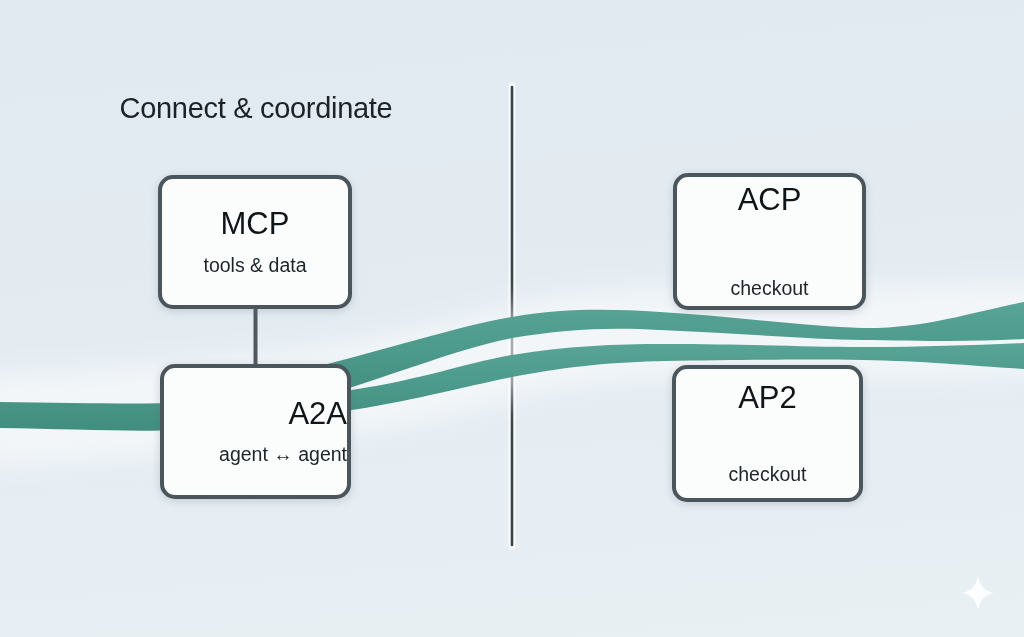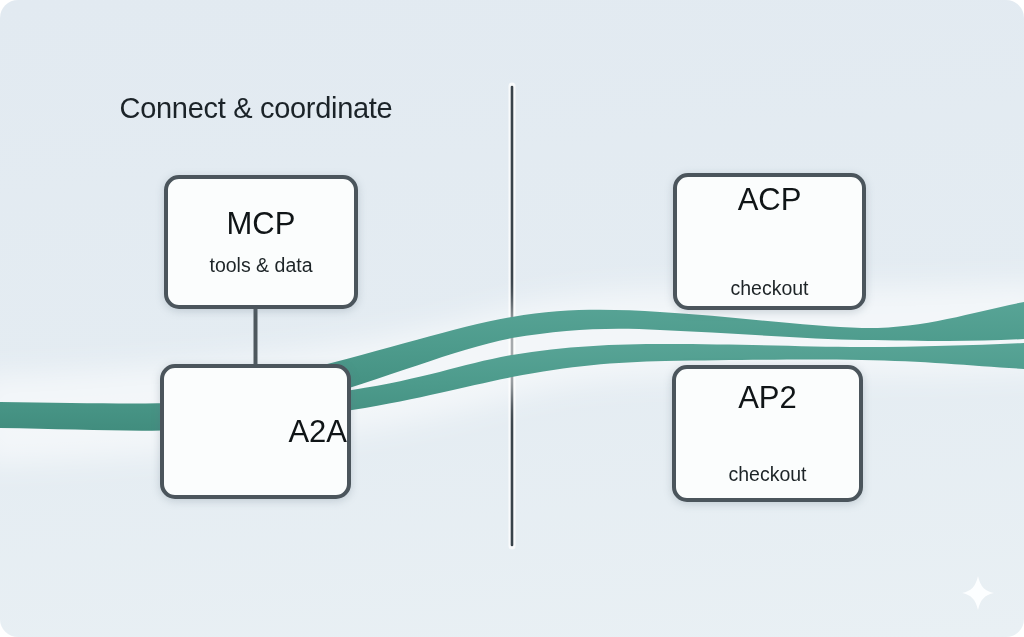--- a/index.html
+++ b/index.html
@@ -2,39 +2,38 @@
 <html><head>
 <meta charset="utf-8">
 <style>
   html,body{margin:0;padding:0;}
   body{font-family:"Liberation Sans","DejaVu Sans",sans-serif;}
   .canvas{
     position:relative;
     width:1024px;height:637px;
     overflow:hidden;
     background:linear-gradient(175deg,#e2eaf1 0%,#e4ecf2 55%,#e9f0f4 100%);
-    border-radius:18px;
   }
   .svg-layer{position:absolute;left:0;top:0;z-index:1;}
   .section-header{
     position:absolute;top:88px;height:40px;z-index:3;
     font-size:29px;letter-spacing:-0.3px;color:#1b2328;
     text-align:center;line-height:40px;
   }
   .section-header.left{left:0;width:512px;}
   .section-header.right{left:512px;width:512px;}
   .box{
     position:absolute;z-index:2;box-sizing:border-box;
     background:#fbfdfd;border:4px solid #4b555c;border-radius:15px;
     display:flex;flex-direction:column;align-items:center;justify-content:center;
     box-shadow:0 2px 9px rgba(96,116,128,0.28);
   }
   .box-title{font-size:31px;color:#101517;line-height:1.15;}
   .box-sub{font-size:19.5px;color:#1d2427;line-height:1.3;margin-top:11px;}
-  .box.mcp{left:164px;top:175px;width:194px;height:134px;}
+  .box.mcp{left:158px;top:175px;width:194px;height:134px;}
   .box.a2a{left:160px;top:364px;width:191px;height:135px;align-items:flex-end;}
   .box.acp{left:673px;top:173px;width:193px;height:137px;gap:48px;}
   .box.ap2{left:672px;top:365px;width:191px;height:137px;gap:36px;}
 </style>
 </head>
 <body>
 
 <div class="canvas">
 
   <svg class="svg-layer" width="1024" height="637" viewBox="0 0 1024 637">
@@ -91,20 +90,21 @@
 
   <div class="section-header left">Connect &amp; coordinate</div>
 
   <div class="box mcp">
     <div class="box-title">MCP</div>
     <div class="box-sub">tools &amp; data</div>
   </div>
 
   <div class="box a2a">
     <div class="box-title">A2A</div>
+    <div class="box-sub">agent ↔ agent</div>
   </div>
 
   <div class="box acp">
     <div class="box-title">ACP</div>
     <div class="box-sub">checkout</div>
   </div>
 
   <div class="box ap2">
     <div class="box-title">AP2</div>
     <div class="box-sub">checkout</div>

